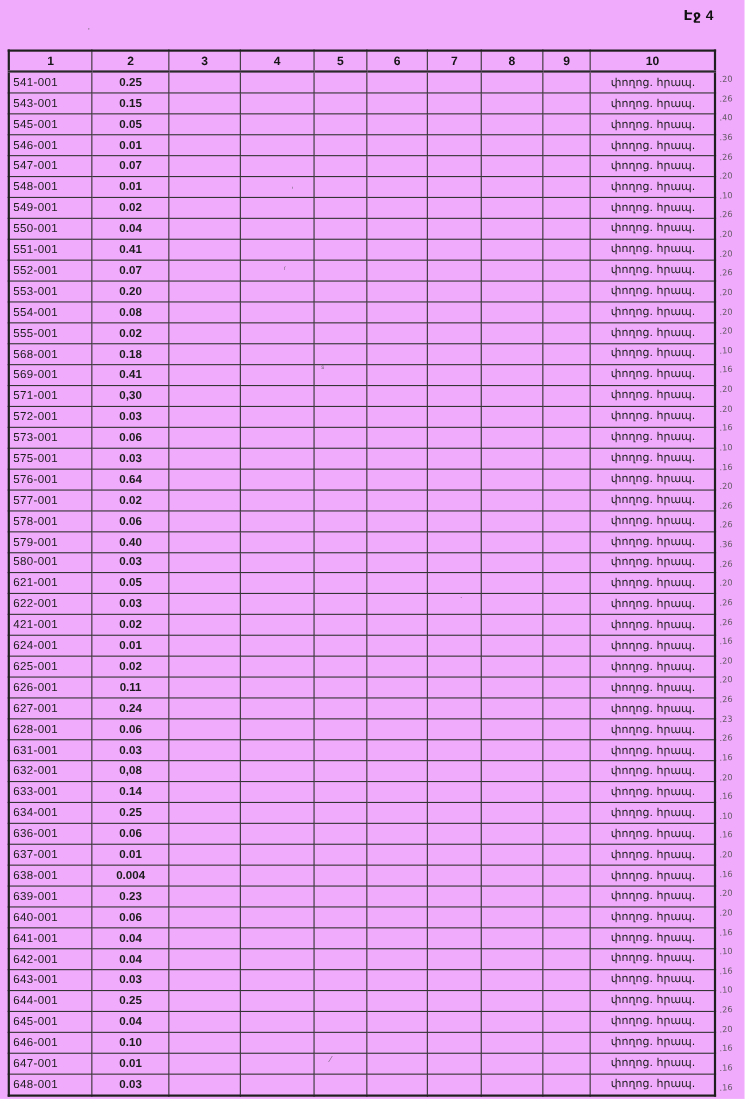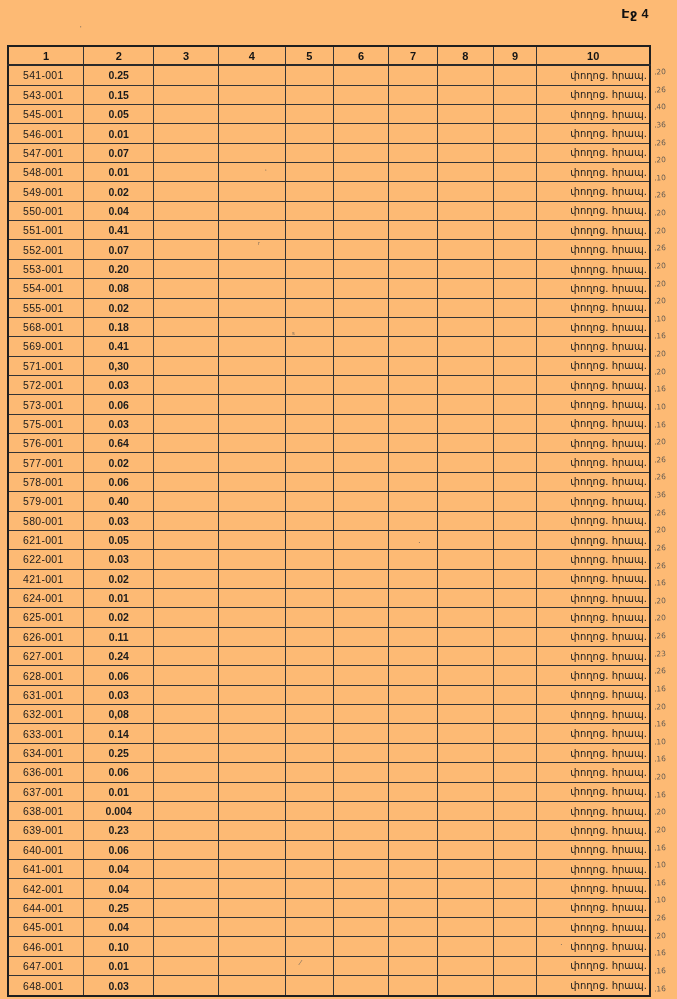--- a/index.html
+++ b/index.html
@@ -6,21 +6,21 @@
     margin: 0; padding: 0;
     width: 677px; height: 999px;
     background: #ffffff;
     font-family: "Liberation Sans", "DejaVu Sans", sans-serif;
     overflow: hidden;
     position: relative;
     color: #1c1c1c;
   }
   .page {
     position: absolute; inset: 0;
-    background: #fdba74;
+    background: #f0abfc;
   }
   .page-label {
     position: absolute;
     top: 6px; right: 28px;
     font-weight: bold;
     font-size: 12.5px;
     color: #111;
     letter-spacing: 0.5px;
   }
   table.scan-table {
@@ -42,29 +42,29 @@
   .scan-table th {
     font-weight: bold;
     font-size: 11px;
     text-align: center;
     height: 17px;
     border-bottom: 2px solid #2a2a2a;
     color: #151515;
   }
   .scan-table td.c-id {
     text-align: left;
-    padding-left: 14px;
+    padding-left: 3px;
     letter-spacing: 0.3px;
   }
   .scan-table td.c-val {
     text-align: center;
     font-weight: bold;
   }
   .scan-table td.c-note {
-    text-align: right;
+    text-align: center;
     padding-left: 3px;
     font-size: 10px;
     font-family: "DejaVu Sans", sans-serif;
   }
   .margin-col {
     position: absolute;
     left: 654px; top: 63px;
     width: 23px; height: 934px;
     display: flex;
     flex-direction: column;
@@ -633,20 +633,32 @@
           <td></td>
           <td></td>
           <td></td>
           <td></td>
           <td></td>
           <td></td>
           <td></td>
           <td class="c-note">փողոց. հրապ.</td>
         </tr>
         <tr>
+          <td class="c-id">643-001</td>
+          <td class="c-val">0.03</td>
+          <td></td>
+          <td></td>
+          <td></td>
+          <td></td>
+          <td></td>
+          <td></td>
+          <td></td>
+          <td class="c-note">փողոց. հրապ.</td>
+        </tr>
+        <tr>
           <td class="c-id">644-001</td>
           <td class="c-val">0.25</td>
           <td></td>
           <td></td>
           <td></td>
           <td></td>
           <td></td>
           <td></td>
           <td></td>
           <td class="c-note">փողոց. հրապ.</td>

